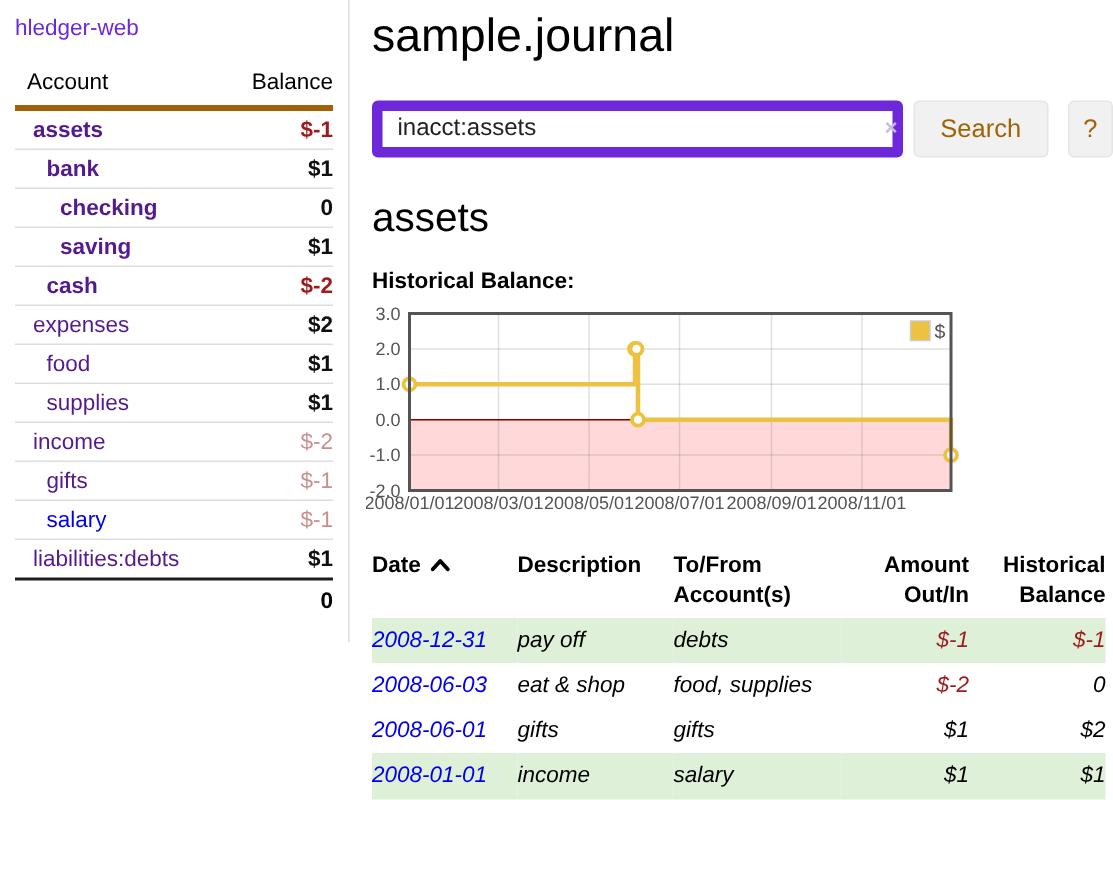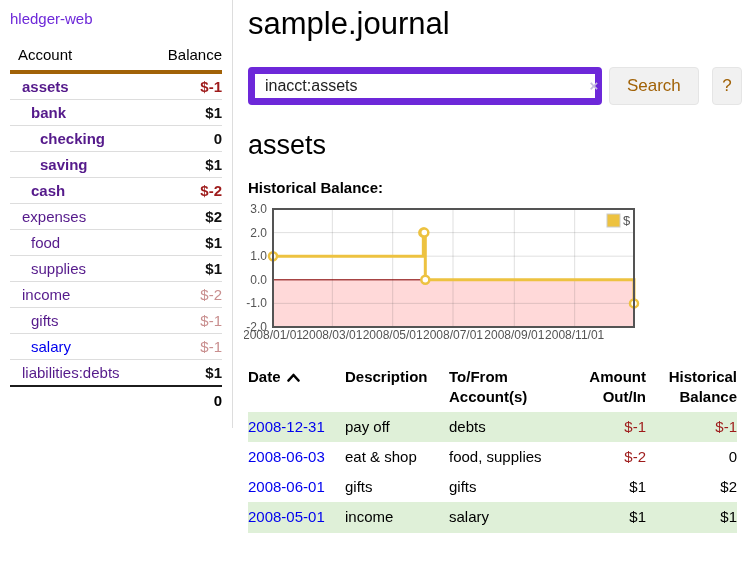--- a/index.html
+++ b/index.html
@@ -49,21 +49,21 @@
 
   
   table.register { border-collapse:collapse; margin-top:21px; font-size:15px;
     width:489px; table-layout:fixed; }
   table.register col.c1{width:97px} table.register col.c2{width:104px}
   table.register col.c3{width:112px} table.register col.c4{width:85px}
   table.register col.c5{width:91px}
   table.register th { font-weight:700; text-align:left; vertical-align:top;
     padding:4px 0; white-space:pre-line; line-height:1.35; }
   table.register th.r, table.register td.r { text-align:right; }
-  table.register td { padding:5px 0; vertical-align:top; white-space:pre-line; line-height:1.35; }
+  table.register td { padding:5px 0; vertical-align:top; white-space:pre-line; line-height:1.35;font-style:italic; }
   tr.shaded { background:#dff0d8; }
   td.date a { color:#0000ee; text-decoration:none; }
   .neg { color:#9e1b1b; }
   th.sort-th .chev { margin-left:6px; position:relative; top:1px; }
 </style>
 </head>
 <body>
 
 <div class="page">
 
@@ -223,21 +223,21 @@
             <td class="r">0</td>
           </tr>
           <tr>
             <td class="date"><a href="#">2008-06-01</a></td>
             <td>gifts</td>
             <td>gifts</td>
             <td class="r">$1</td>
             <td class="r">$2</td>
           </tr>
           <tr class="shaded">
-            <td class="date"><a href="#">2008-05-01</a></td>
+            <td class="date"><a href="#">2008-01-01</a></td>
             <td>income</td>
             <td>salary</td>
             <td class="r">$1</td>
             <td class="r">$1</td>
           </tr>
         </tbody>
     </table>
   </main>
 
 </div>

